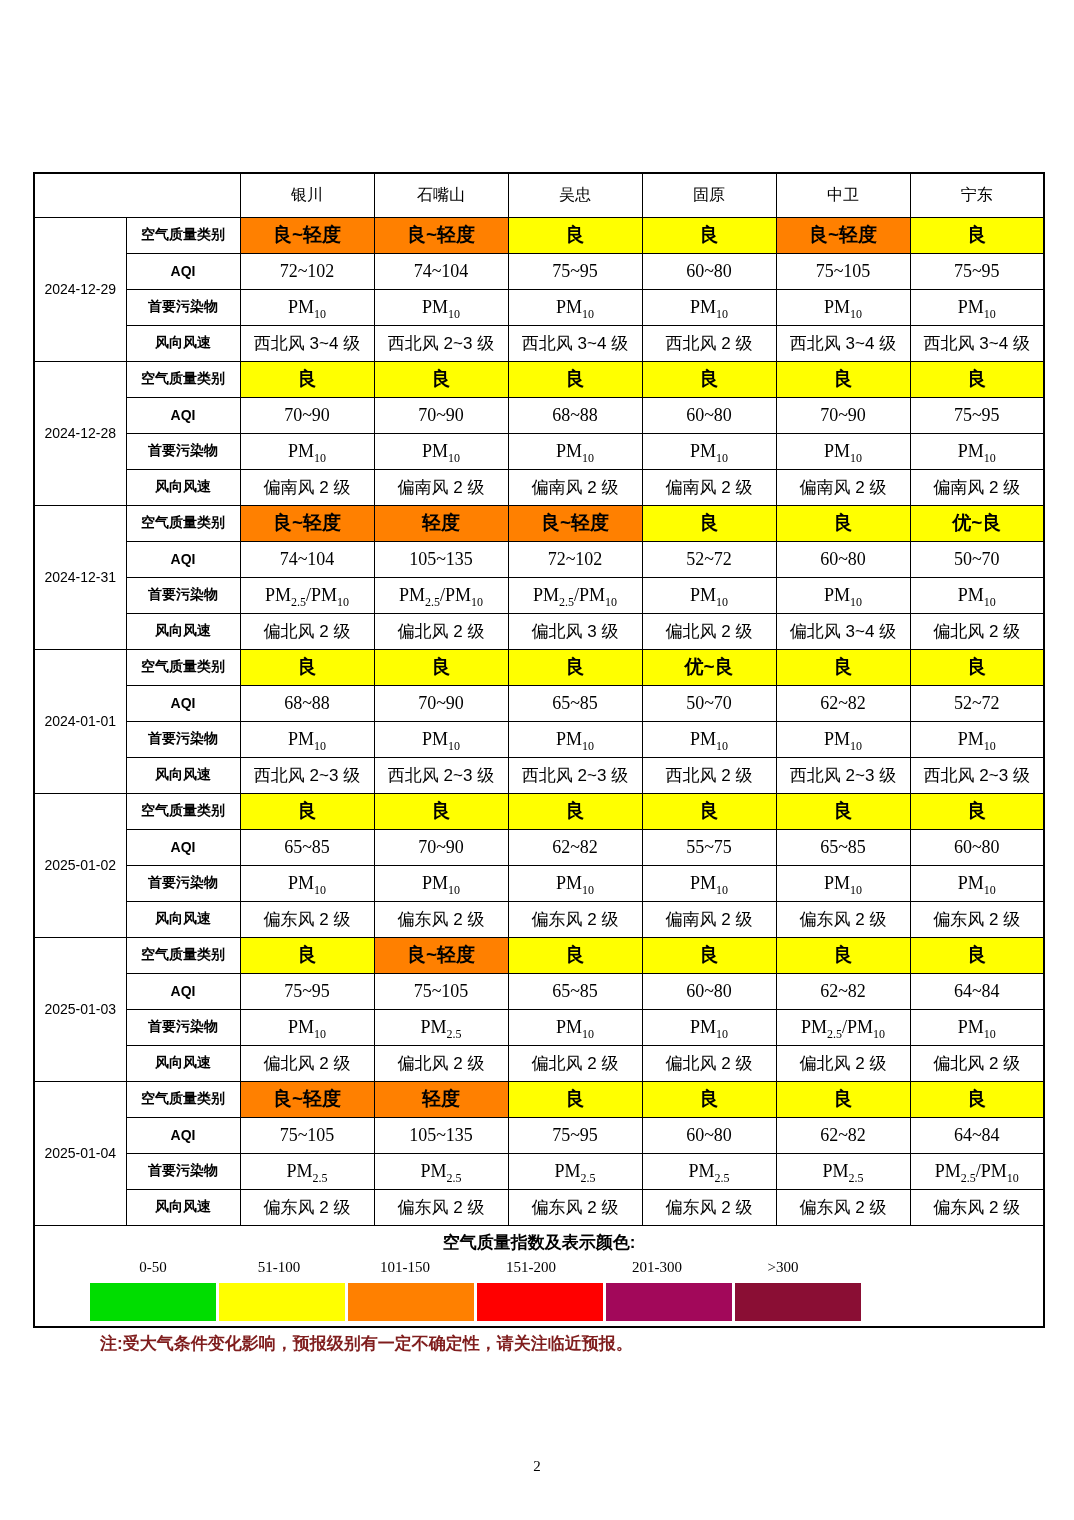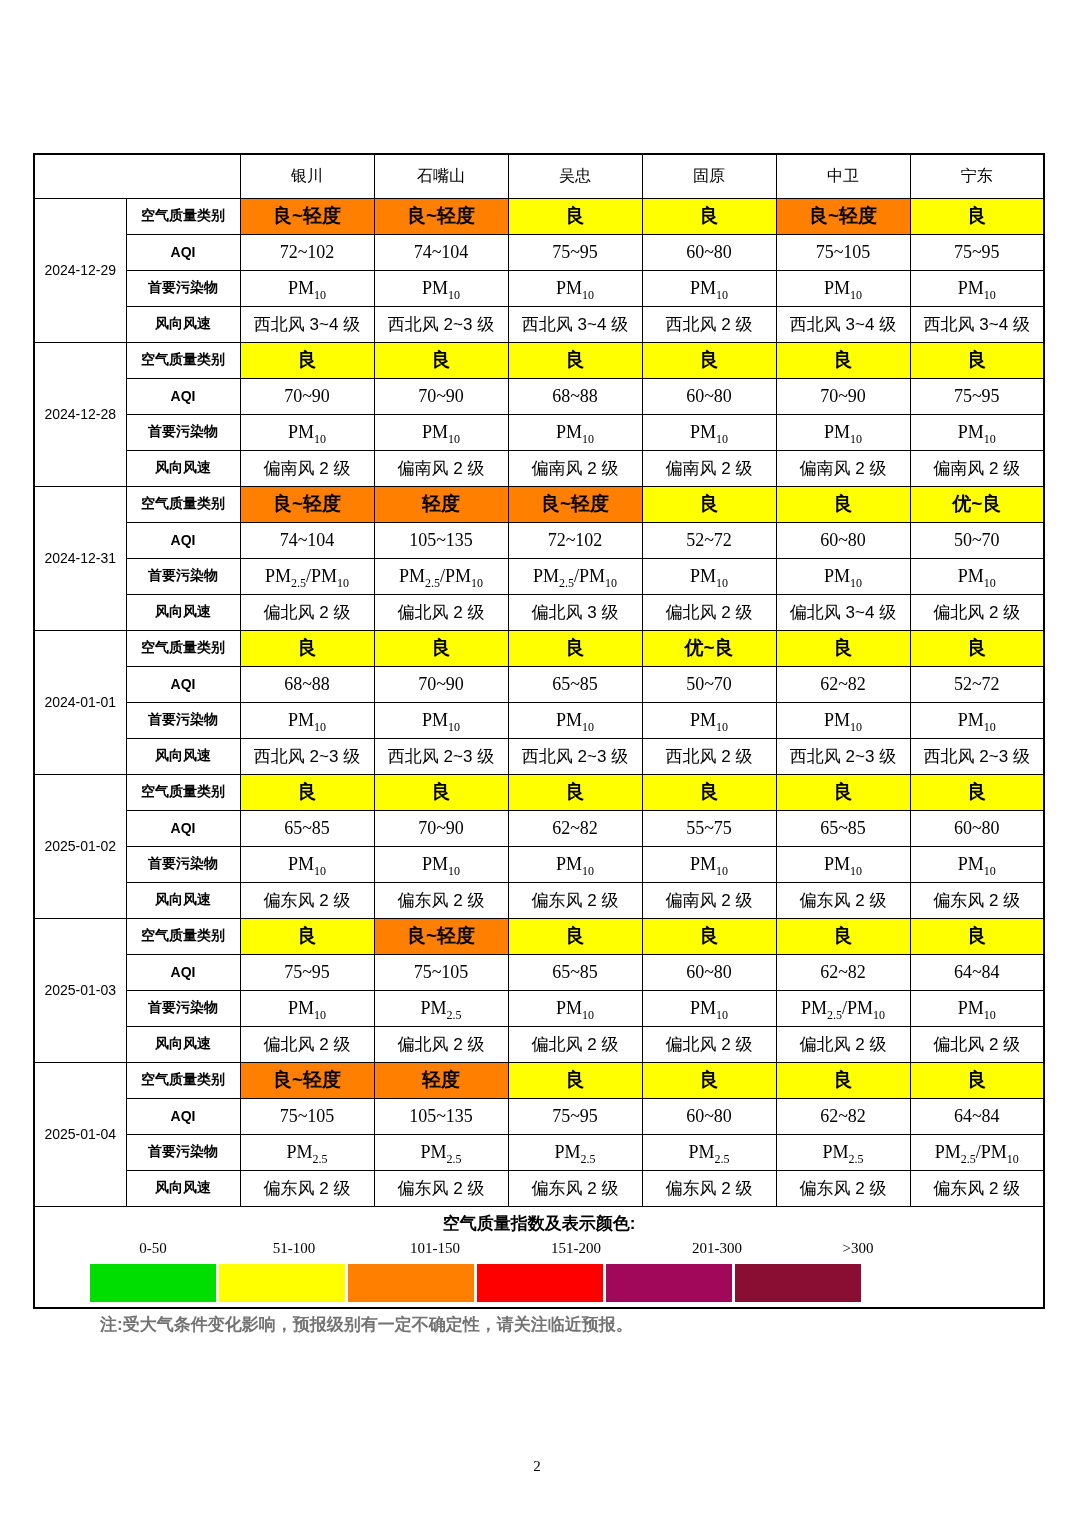--- a/index.html
+++ b/index.html
@@ -11,21 +11,21 @@
   .page { padding-top:116px; }
 
   .title {
     text-align:center; font-size:24px; font-weight:bold; letter-spacing:2px;
     font-family:"Liberation Sans", sans-serif; color:#000;
     margin:0 0 0 0; width:1010px; margin-left:33px;
   }
 
   table.forecast {
     border-collapse:collapse; table-layout:fixed;
-    width:1010px; margin:37px 0 0 33px;
+    width:1010px; margin:56px 0 0 33px;
     border:2px solid #000;
     padding-left:19px;
   }
   table.forecast td {
     border:1px solid #000; text-align:center; vertical-align:middle;
     padding:0; overflow:hidden; color:#000;
   }
   tr.head-row { height:44px; }
   .city-cell { font-size:16px; font-family:"Liberation Sans", sans-serif; }
   tr.data-row { height:36px; }
@@ -41,31 +41,31 @@
   .wind-cell { font-size:17px; font-family:"Liberation Sans", sans-serif; }
 
   td.legend-cell {
     text-align:left; height:100px; vertical-align:top;
     padding:5px 8px 8px 6px;
   }
   .legend-title {
     font-size:17px; font-weight:bold;
     font-family:"Liberation Sans", sans-serif;
   }
-  .legend-labels { display:flex; gap:15px; margin:5px 0 0 55px; }
+  .legend-labels { display:flex; gap:0; margin:5px 0 0 55px; }
   .legend-labels .rng {
     width:126px; text-align:center; font-size:15px;
     font-family:"Liberation Serif", serif;
   }
   .legend-bar { display:flex; gap:3px; margin:7px 0 0 55px; }
   .legend-bar .sw { width:126px; height:38px; }
 
   .note {
     margin:4px 8px 0 100px; font-size:17px; font-weight:bold;
-    font-family:"Liberation Sans", sans-serif; color:#737373;
+    font-family:"Liberation Sans", sans-serif; color:#7f1d1d;
   }
   .pagenum {
     position:absolute; left:0; top:1458px; width:1074px;
     text-align:center; font-size:15px;
     font-family:"Liberation Serif", serif; color:#000;
   }
 </style>
 </head>
 <body>
 

